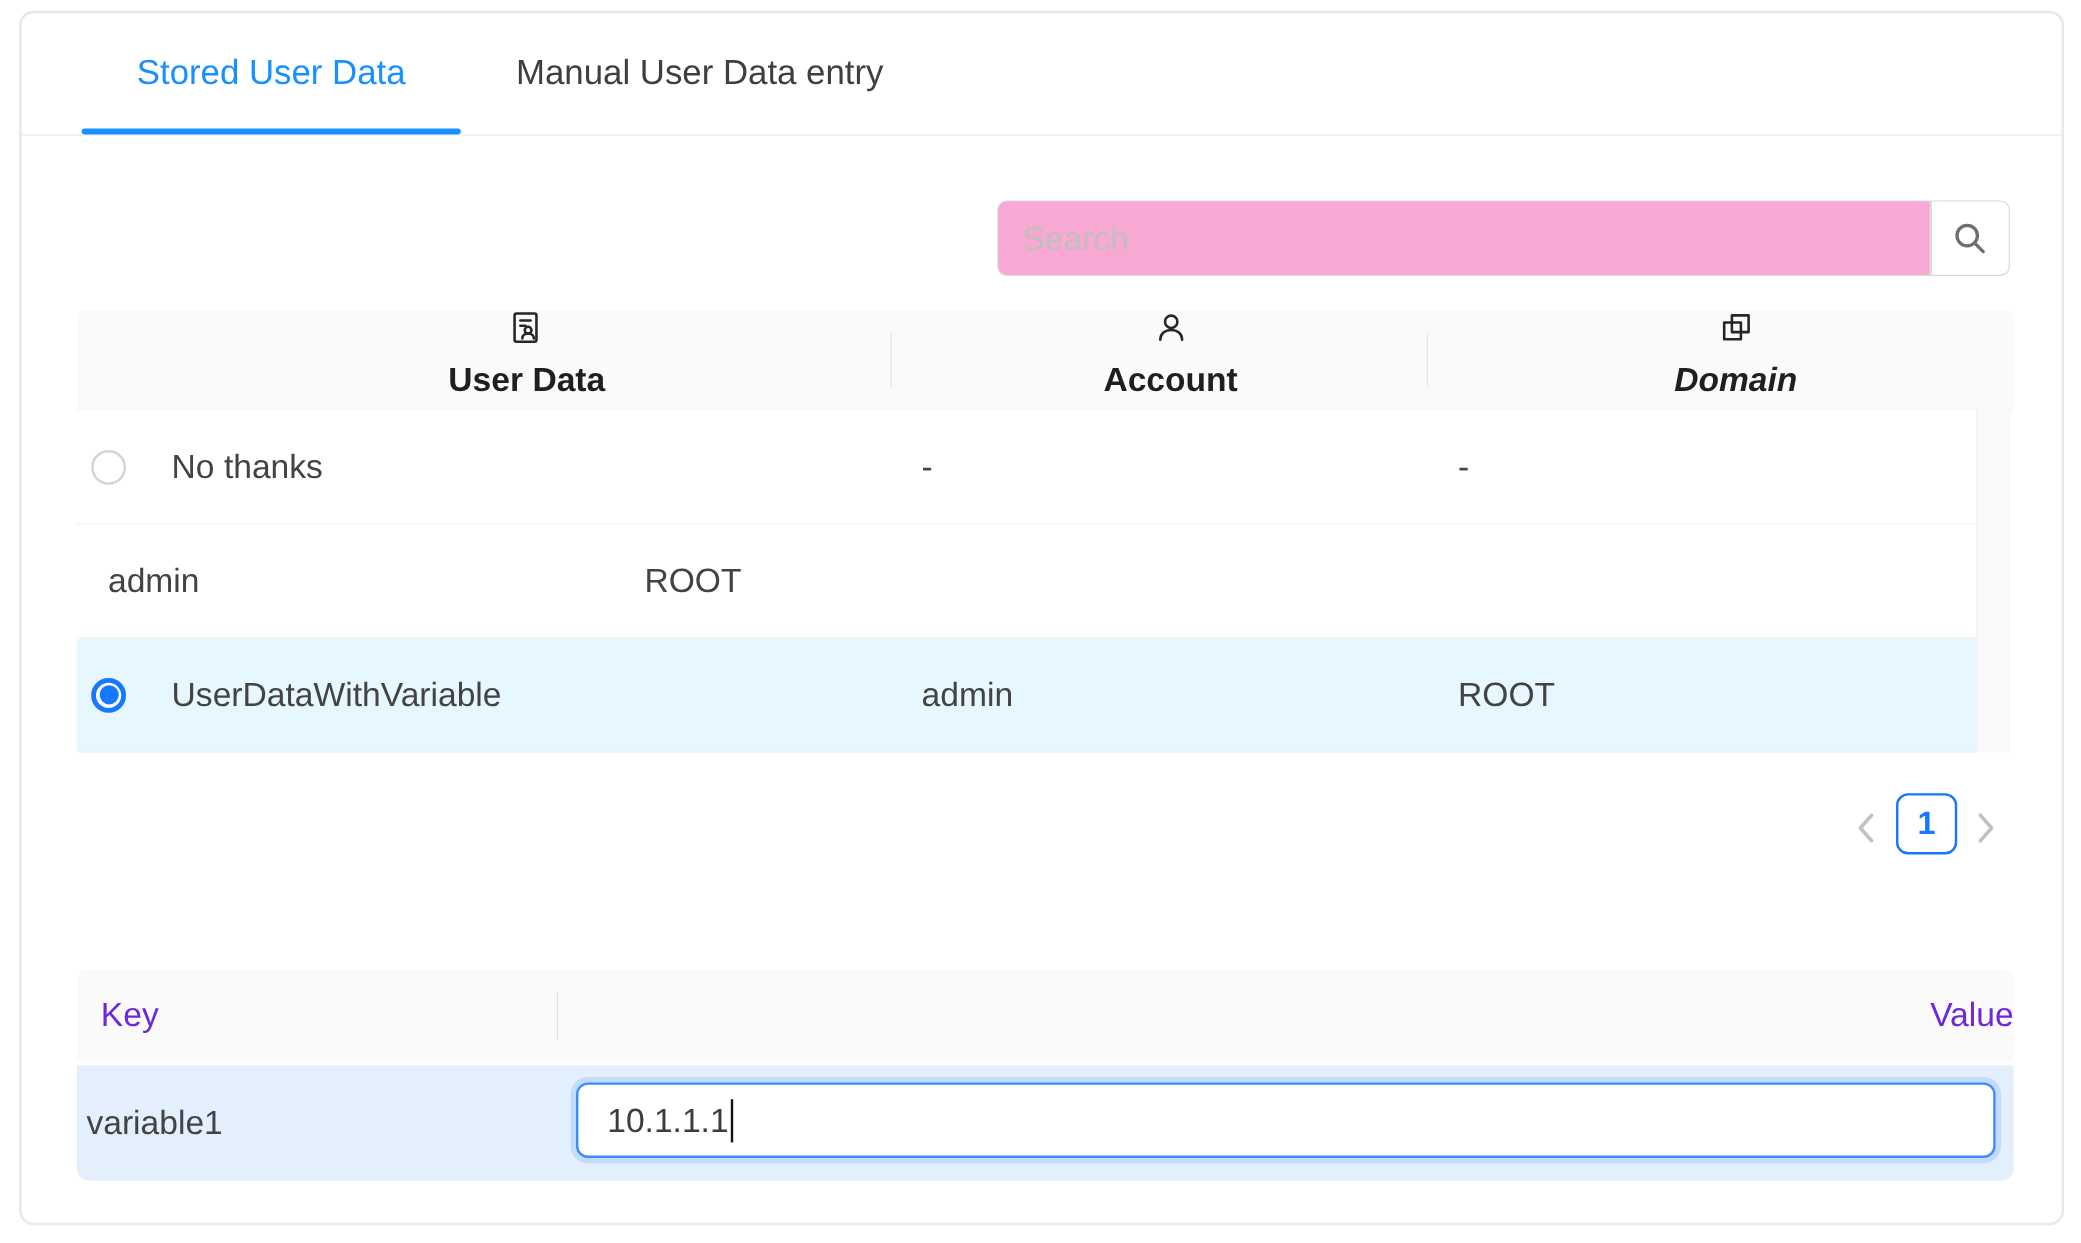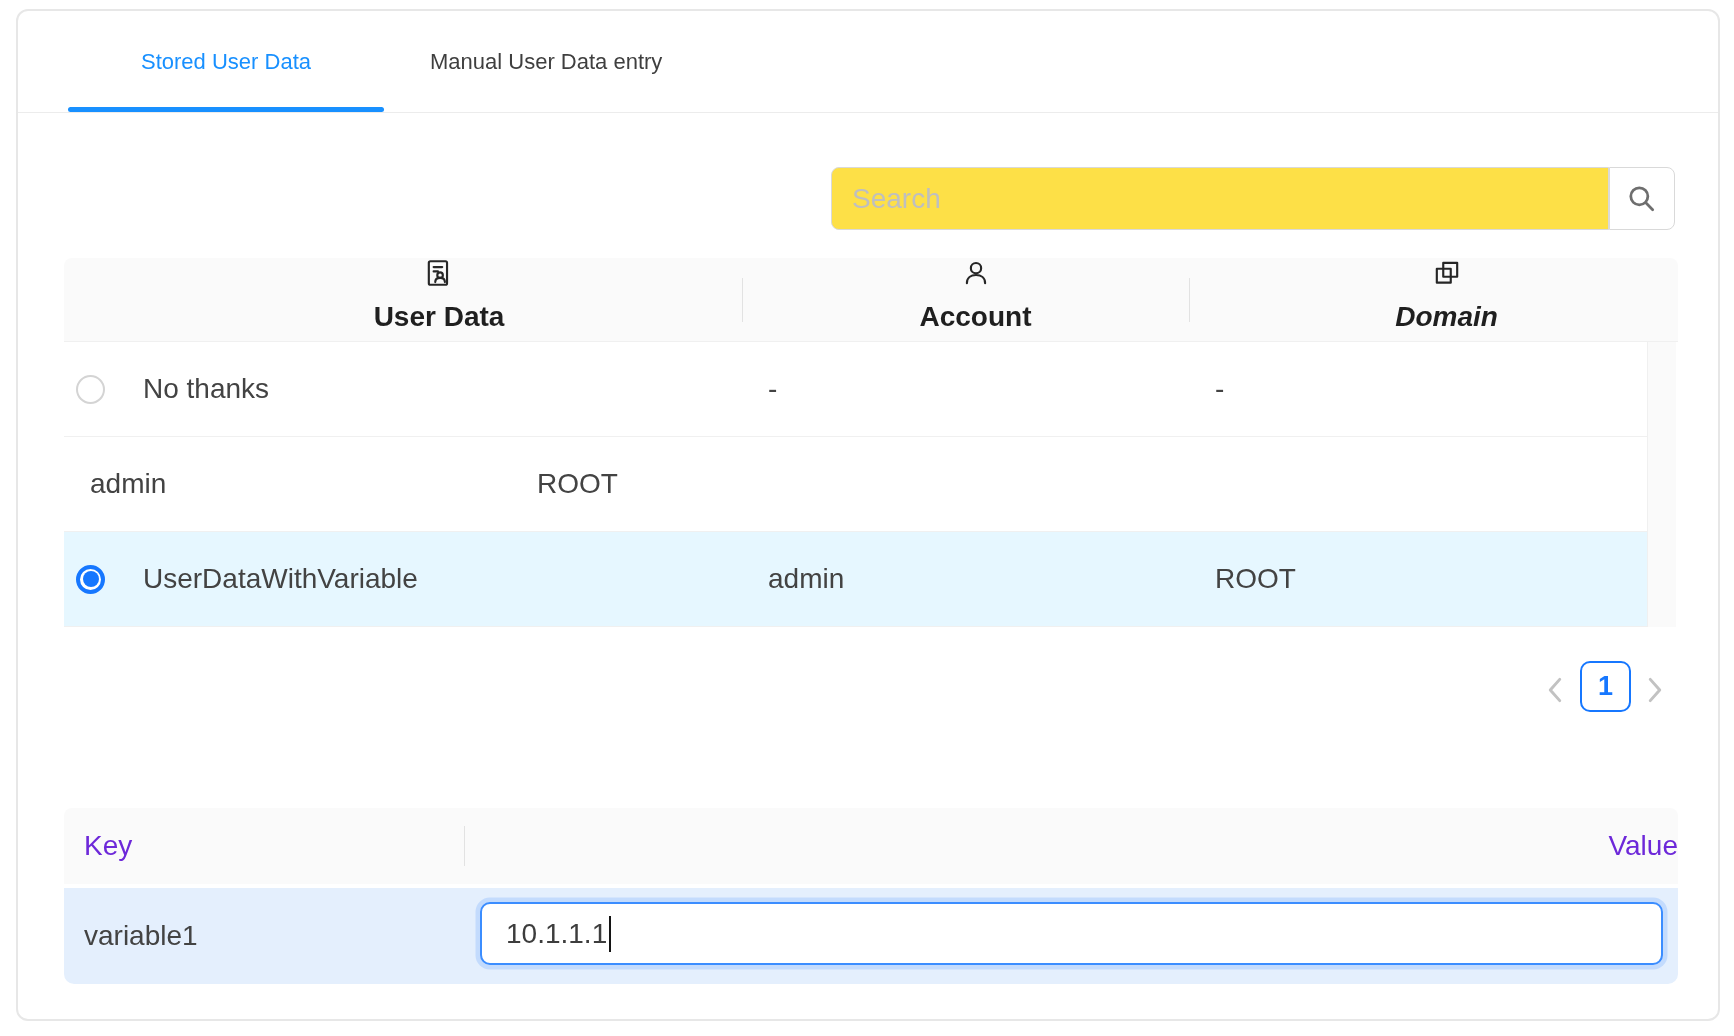--- a/index.html
+++ b/index.html
@@ -6,31 +6,31 @@
   html,body { width: 1734px; height: 1036px; background: #fff;
     font-family: "Liberation Sans", sans-serif; overflow: hidden; }
 
   .card { position: absolute; left: 16px; top: 9px; width: 1704px; height: 1012px;
     background: #fff; border: 2px solid #e7e7e7; border-radius: 12px; }
 
   
   .tabsbar { position: absolute; left: 0; top: 0; width: 100%; height: 102px;
     border-bottom: 1px solid #ececec; }
   .tab { position: absolute; top: 0; height: 101px; display: flex; align-items: center;
-    justify-content: center; font-size: 22px; color: #3f3f3f; cursor: pointer; }
+    justify-content: center; font-size: 29px; color: #3f3f3f; cursor: pointer; }
   .tab.active { left: 50px; width: 316px; color: #1890ff; font-weight: 500; }
   .tab.active::after { content: ""; position: absolute; left: 0; bottom: 0;
     width: 100%; height: 5px; background: #1890ff; border-radius: 3px; }
   .tab.inactive { left: 412px; }
 
   
   .search-input { position: absolute; left: 813px; top: 156px; width: 778px; height: 63px;
     border: 1.5px solid #d9d9d9; border-right: 1px solid #d9d9d9;
     border-radius: 8px 0 0 8px; padding: 0 20px; font-size: 28px; color: #595959;
-    outline: none; font-family: inherit; background: #fde047; }
+    outline: none; font-family: inherit; background: #f9a8d4; }
   .search-input::placeholder { color: #bfbfbf; }
   .search-btn { position: absolute; left: 1591px; top: 156px; width: 66px; height: 63px;
     border: 1.5px solid #d9d9d9; border-radius: 0 8px 8px 0; background: #fff;
     display: flex; align-items: center; justify-content: center; cursor: pointer; }
 
   
   .udt { position: absolute; left: 46px; top: 247px; width: 1614px; }
   .udt-header { position: relative; display: flex; height: 84px; background: #fafafa;
     border-radius: 8px 8px 0 0; border-bottom: 1px solid #f0f0f0; }
   .udt-header .hc { display: flex; align-items: center; gap: 13px;
@@ -70,21 +70,21 @@
 
   
   .kvt { position: absolute; left: 46px; top: 797px; width: 1614px; }
   .kvt-header { position: relative; display: flex; height: 76px; background: #fafafa;
     border-radius: 8px 8px 0 0; font-size: 28px; font-weight: 400; color: #6d28d9; justify-content: space-between; }
   .kh1 { width: 400px; padding-left: 20px; display: flex; align-items: center; }
   .kh2 { padding-left: 18px; display: flex; align-items: center; }
   .kvt .vdiv.kd { left: 400px; top: 18px; height: 40px; }
   .kvt-row { position: relative; margin-top: 4px; height: 96px; background: #e4effd;
     border-radius: 0 0 10px 10px; display: flex; align-items: center; }
-  .kvt-row .kcell { width: 400px; padding-left: 20px; font-size: 28px; color: #434343; }
+  .kvt-row .kcell { width: 400px; padding-left: 8px; font-size: 28px; color: #434343; }
   .value-input { position: absolute; left: 416px; top: 14px; width: 1183px; height: 63px;
     background: #fff; border: 2.5px solid #3b8dff; border-radius: 10px;
     box-shadow: 0 0 0 4.5px rgba(22,119,255,0.16);
     display: flex; align-items: center; padding-left: 24px;
     font-size: 28px; color: #3d3d3d; cursor: text; }
   .caret { display: inline-block; width: 2px; height: 36px; background: #141414;
     margin-left: 2px; animation: blink 1s steps(1) infinite; }
   @keyframes blink { 50% { opacity: 0; } }
 
   .icon { display: inline-flex; flex: none; }

